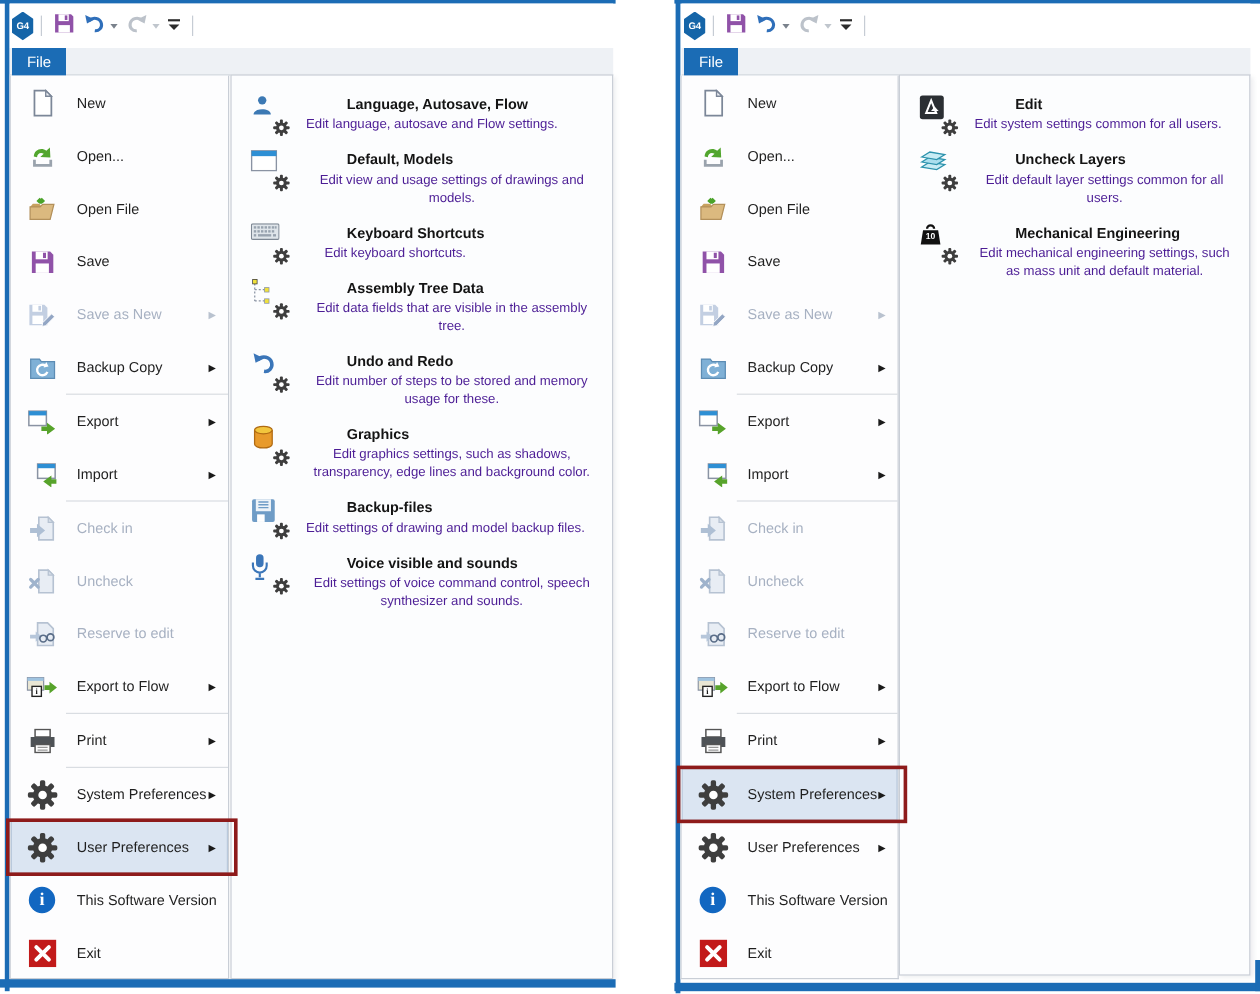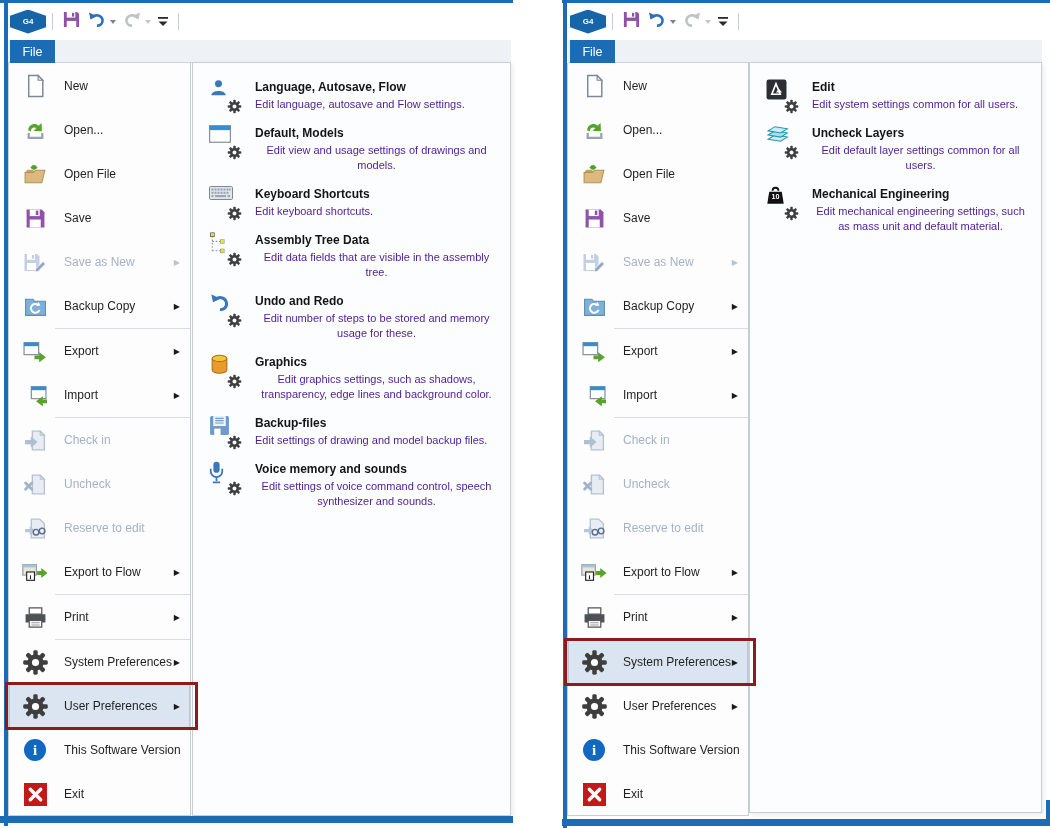--- a/index.html
+++ b/index.html
@@ -22,21 +22,21 @@
   .bottom-strip{position:absolute;left:0;right:0;height:7px;background:var(--accent);}
   #screen-left .bottom-strip{top:816px;}
   #screen-right .bottom-strip{top:819px;}
   .right-nub{position:absolute;right:0;bottom:2px;width:4px;height:26px;background:var(--accent);}
 
   .toolbar{position:absolute;top:3px;height:37px;display:flex;align-items:center;background:#fff;}
   #screen-left .toolbar{left:8px;right:2px;}
   #screen-right .toolbar{left:6px;right:8px;}
   .tb-sep{width:1px;height:17px;background:#c6ccd4;margin:0 6px;}
   .tb-btn{display:flex;align-items:center;padding:2px 3px;cursor:default;}
-  .app-logo{width:36px;height:24px;margin-left:2px;
+  .app-logo{width:18px;height:24px;margin-left:2px;
     clip-path:polygon(50% 0,100% 26%,100% 74%,50% 100%,0 74%,0 26%);
     background:#1565a8;color:#fff;font-size:8px;font-weight:bold;
     display:flex;align-items:center;justify-content:center;}
   .caret{width:0;height:0;border-left:3.5px solid transparent;border-right:3.5px solid transparent;
          border-top:4px solid #7a828c;margin-left:3px;}
   .caret.dim{border-top-color:#c0c6cd;}
 
   .tabrow{position:absolute;top:40px;height:23px;background:#eef1f5;border-bottom:1px solid #cdd3da;}
   #screen-left .tabrow{left:8px;right:2px;}
   #screen-right .tabrow{left:6px;right:8px;}
@@ -64,21 +64,21 @@
   .submenu-panel{position:absolute;top:62px;background:#fcfdfe;border:1px solid var(--panel-border);
                  box-shadow:2px 2px 4px rgba(60,70,90,.10);padding-top:9px;}
   #screen-left .submenu-panel{left:192px;width:319px;height:754px;}
   #screen-right .submenu-panel{left:187px;width:293px;height:751px;}
 
   .sub-item{display:flex;gap:14px;padding:7px 12px 6px 15px;}
   .sub-icon{position:relative;width:33px;height:33px;flex:none;}
   .sub-icon .main{position:absolute;top:0;left:1px;}
   .sub-icon .mini{position:absolute;right:-1px;bottom:-2px;line-height:0;}
   .sub-text{padding-top:1px;}
-  .sub-title{font-size:12px;font-weight:bold;color:#141414;margin-bottom:3px;}
+  .sub-title{font-size:12px;font-weight:bold;color:#141414;margin-bottom:3px;margin-left:34px;}
   .sub-desc{font-size:11px;color:#4c1d95;line-height:15px;max-width:243px;text-align:center;}
 
   .info-circle{width:22px;height:22px;border-radius:50%;background:#1267c1;color:#fff;
                font-family:"Liberation Serif",serif;font-weight:bold;font-size:15px;
                display:flex;align-items:center;justify-content:center;}
 </style>
 </head>
 <body>
 
 <div class="screen" id="screen-left">
@@ -507,21 +507,21 @@
     <rect x="9.2" y="1" width="3.6" height="20" rx="1.2"></rect>
     <rect x="9.2" y="1" width="3.6" height="20" rx="1.2" transform="rotate(45 11 11)"></rect>
     <rect x="9.2" y="1" width="3.6" height="20" rx="1.2" transform="rotate(90 11 11)"></rect>
     <rect x="9.2" y="1" width="3.6" height="20" rx="1.2" transform="rotate(135 11 11)"></rect>
     <circle cx="11" cy="11" r="6.6"></circle>
               </g>
   <circle cx="11" cy="11" r="2.9" fill="#fff"></circle>
             </svg></span>
         </span>
         <div class="sub-text">
-          <div class="sub-title">Voice memory and sounds</div>
+          <div class="sub-title">Voice visible and sounds</div>
           <div class="sub-desc">Edit settings of voice command control, speech synthesizer and sounds.</div>
         </div>
       </div>
     </div>
   <div class="bottom-strip"></div>
 </div>
 
 <div class="screen" id="screen-right">
   <div class="top-strip"></div>
   <div class="left-strip"></div>

